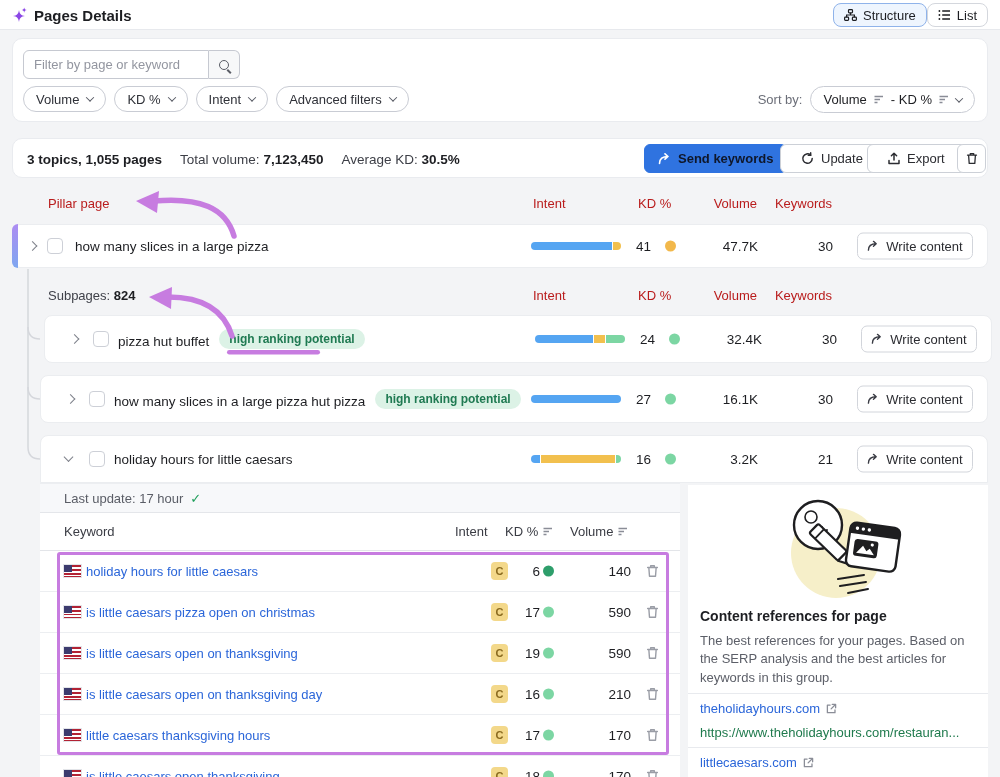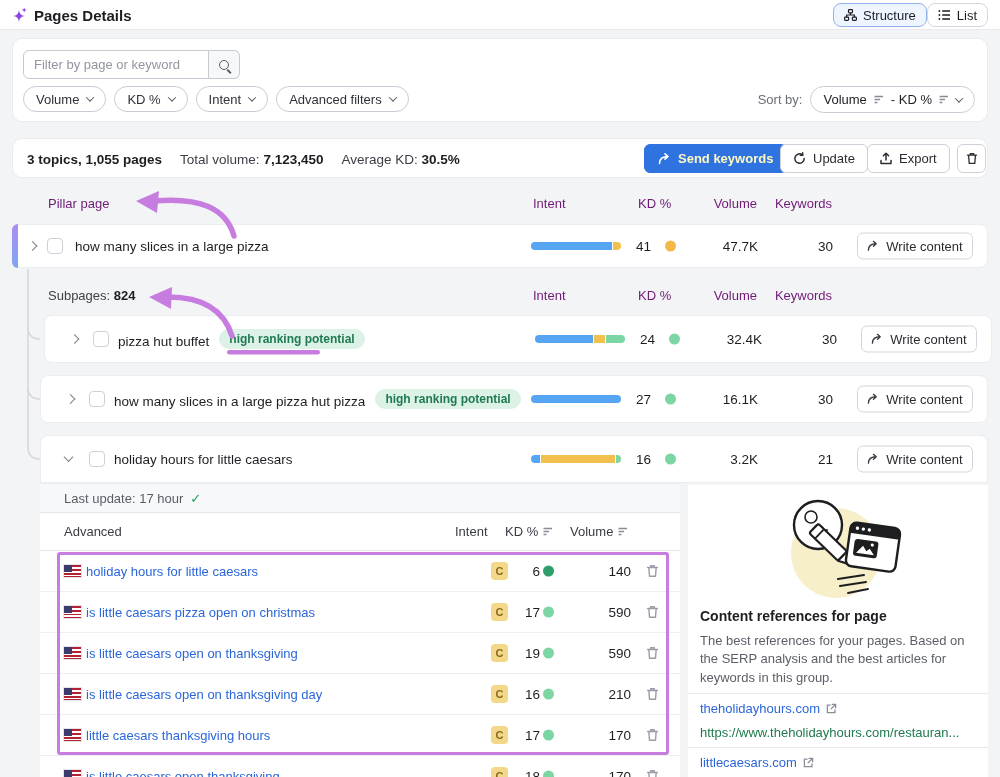--- a/index.html
+++ b/index.html
@@ -29,25 +29,25 @@
   .sort-pill { height:27px; padding:0 12px; display:flex; align-items:center; gap:7px; font-size:13px; color:#1d1e22; background:#fff; border:1px solid #c9ccd4; border-radius:14px; cursor:pointer; font-family:inherit; }
 
   .chev { display:inline-block; width:6px; height:6px; border:solid #565963; border-width:0 1.6px 1.6px 0; }
   .down { transform:rotate(45deg) translate(-1px,-1px); }
 
   
   .stats-card { position:absolute; left:12px; top:138px; width:976px; height:40px; background:#fff; border:1px solid #e9ebef; border-radius:10px; }
   .stats-left { position:absolute; left:14px; top:0; height:40px; display:flex; align-items:center; gap:18px; font-size:13.5px; color:#3c3e46; }
   .b { font-weight:700; color:#1d1e22; }
   .abtn { position:absolute; top:5px; height:29px; display:flex; align-items:center; gap:7px; font-size:13px; border-radius:6px; cursor:pointer; font-family:inherit; }
-  .abtn.primary { background:#2f73e0; border:1px solid #2f73e0; color:#fef9c3; font-weight:700; padding:0 13px; }
-  .abtn.ghost { background:#fff; border:1px solid #ccd0d7; color:#2b2c31; padding:0 12px;justify-content:space-between; }
-
-  
-  .hlabel { position:absolute; font-size:13px; color:#701a75; }
+  .abtn.primary { background:#2f73e0; border:1px solid #2f73e0; color:#0f172a; font-weight:700; padding:0 13px; }
+  .abtn.ghost { background:#fff; border:1px solid #ccd0d7; color:#2b2c31; padding:0 20px;justify-content:space-between; }
+
+  
+  .hlabel { position:absolute; font-size:13px; color:#b91c1c; }
   .hdark { color:#3f4149; }
   .ralign { text-align:right; display:inline-block; }
 
   
   .card { position:absolute; background:#fff; border:1px solid #ebedf0; border-radius:8px; }
   .accent { position:absolute; left:-1px; top:-1px; width:6px; height:44px; border-radius:8px 0 0 8px; background:linear-gradient(180deg,#ad8cf2,#7ea7f0); }
   .rchev { position:absolute; top:50%; width:7px; height:7px; border:solid #7d808a; border-width:0 1.8px 1.8px 0; }
   .point-r { transform:translateY(-50%) rotate(-45deg); }
   .point-d { transform:translateY(-50%) rotate(45deg); margin-top:-2px; }
   .checkbox { position:absolute; top:50%; transform:translateY(-50%); width:16px; height:16px; background:#fff; border:1px solid #cdd0d7; border-radius:4px; cursor:pointer; }
@@ -303,21 +303,21 @@
   </div>
 
   <div class="lastupdate">
     <span>Last update: 17 hour</span>
     <span class="checkmark">✓</span>
   </div>
 
   <div class="ktable">
     <div class="ktable-hdr">
       <span class="khl" style="left:24px">
-          <span>Advanced</span>
+          <span>Keyword</span>
         </span>
       <span class="khl" style="left:415px">
           <span>Intent</span>
         </span>
       <span class="khl" style="left:465px">
           <span>KD %</span>
         <svg width="10" height="9" viewBox="0 0 10 9" stroke="#8a8d97" stroke-width="1.4">
             <path d="M0.5 1.5 H9 M0.5 4.5 H6 M0.5 7.5 H3.5"></path>
           </svg>
         </span>

